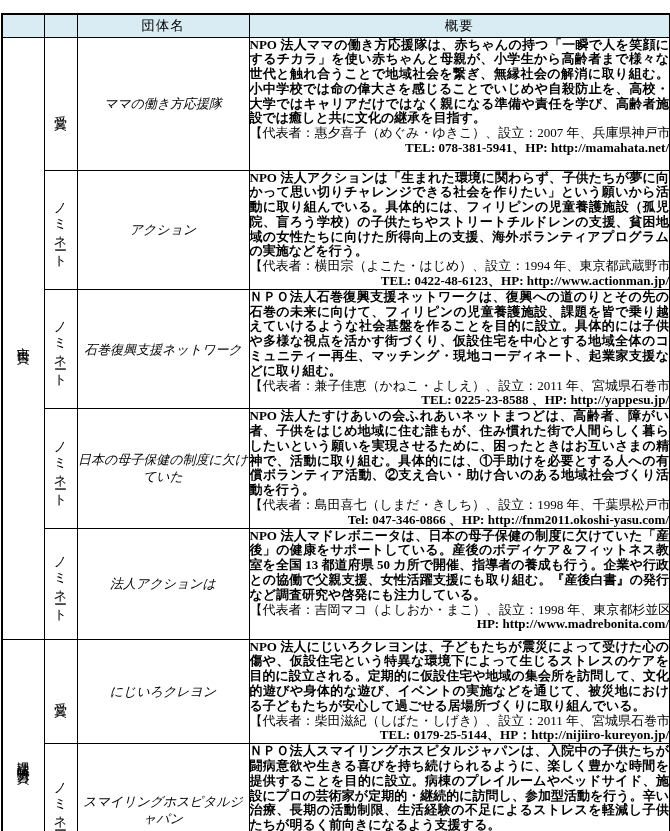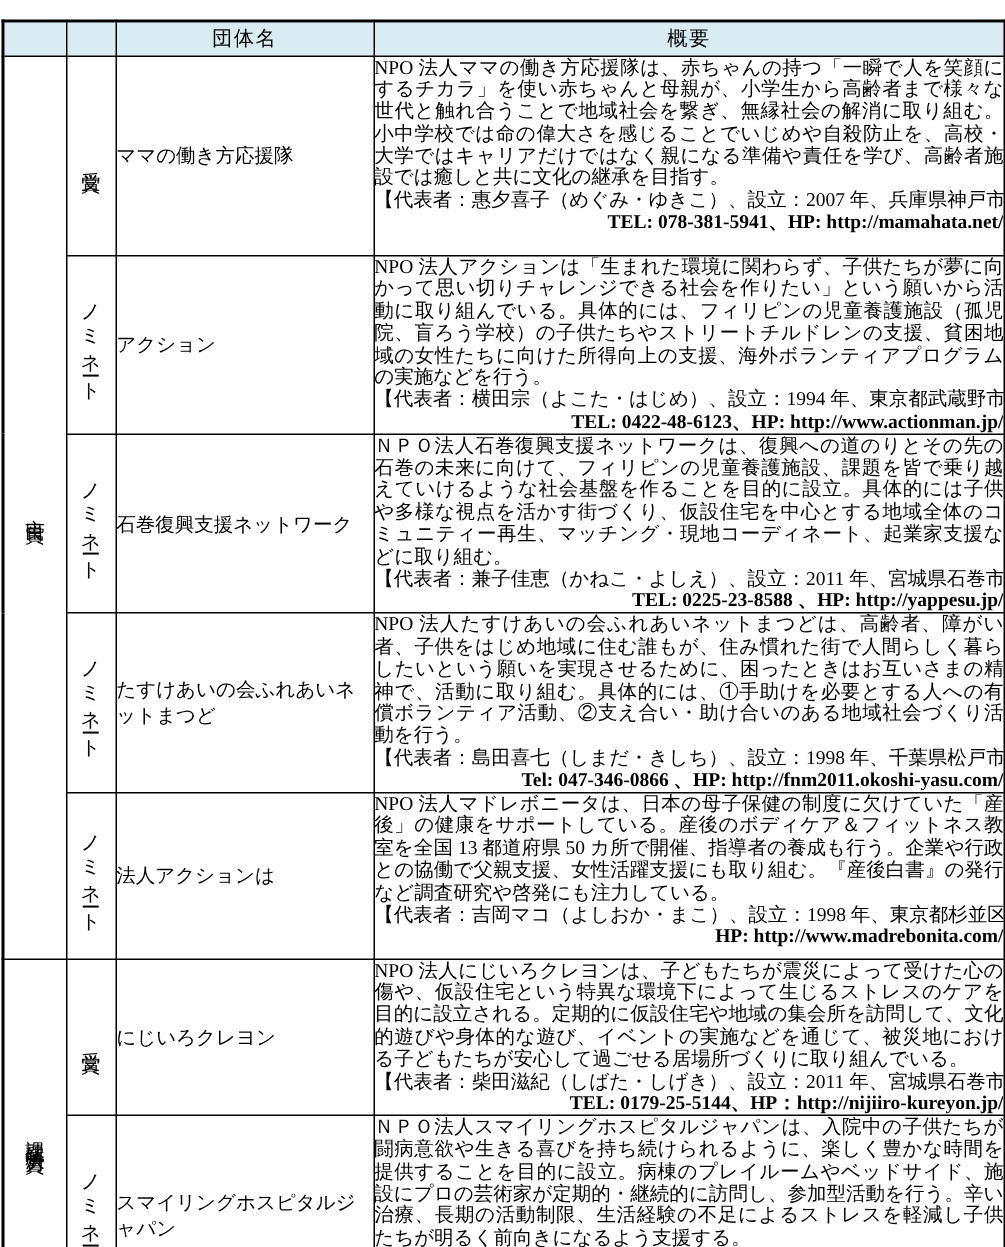--- a/index.html
+++ b/index.html
@@ -52,34 +52,37 @@
   }
   .vtext {
     display: inline-block;
     writing-mode: vertical-rl;
     font-size: 13px;
     letter-spacing: 2px;
     line-height: 1;
     white-space: nowrap;
   }
   td.cell-org {
+    text-align: center;
     vertical-align: middle;
     font-size: 13px;
     line-height: 17px;
     padding: 0 6px;
+    font-style: italic;
   }
   td.cell-summary {
     vertical-align: top;
     padding: 1px 3px 1px 4px;
     font-size: 13px;
     line-height: 14.8px;
   }
   .summary-text {
     text-align: justify;
     text-justify: inter-character;
+    font-weight: bold;
   }
   .rep-line {
     text-align: justify;
     text-align-last: justify;
     white-space: nowrap;
   }
   .contact-line {
     text-align: right;
     font-weight: bold;
   }
@@ -145,21 +148,21 @@
         <td class="cell-summary">
           <div class="summary-text">ＮＰＯ法人石巻復興支援ネットワークは、復興への道のりとその先の石巻の未来に向けて、フィリピンの児童養護施設、課題を皆で乗り越えていけるような社会基盤を作ることを目的に設立。具体的には子供や多様な視点を活かす街づくり、仮設住宅を中心とする地域全体のコミュニティー再生、マッチング・現地コーディネート、起業家支援などに取り組む。</div>
           <div class="rep-line">【代表者：兼子佳恵（かねこ・よしえ）、設立：2011 年、宮城県石巻市】</div>
           <div class="contact-line">TEL: 0225-23-8588 、HP: http://yappesu.jp/</div>
         </td>
       </tr>
       <tr class="r3">
         <td class="cell-status">
           <span class="vtext">ノミネート</span>
         </td>
-        <td class="cell-org">たすけあいの会ふれあいネットまつど</td>
+        <td class="cell-org">日本の母子保健の制度に欠けていた</td>
         <td class="cell-summary">
           <div class="summary-text">NPO 法人たすけあいの会ふれあいネットまつどは、高齢者、障がい者、子供をはじめ地域に住む誰もが、住み慣れた街で人間らしく暮らしたいという願いを実現させるために、困ったときはお互いさまの精神で、活動に取り組む。具体的には、①手助けを必要とする人への有償ボランティア活動、②支え合い・助け合いのある地域社会づくり活動を行う。</div>
           <div class="rep-line">【代表者：島田喜七（しまだ・きしち）、設立：1998 年、千葉県松戸市】</div>
           <div class="contact-line">Tel: 047-346-0866 、HP: http://fnm2011.okoshi-yasu.com/</div>
         </td>
       </tr>
       <tr class="r4">
         <td class="cell-status">
           <span class="vtext">ノミネート</span>
         </td>

